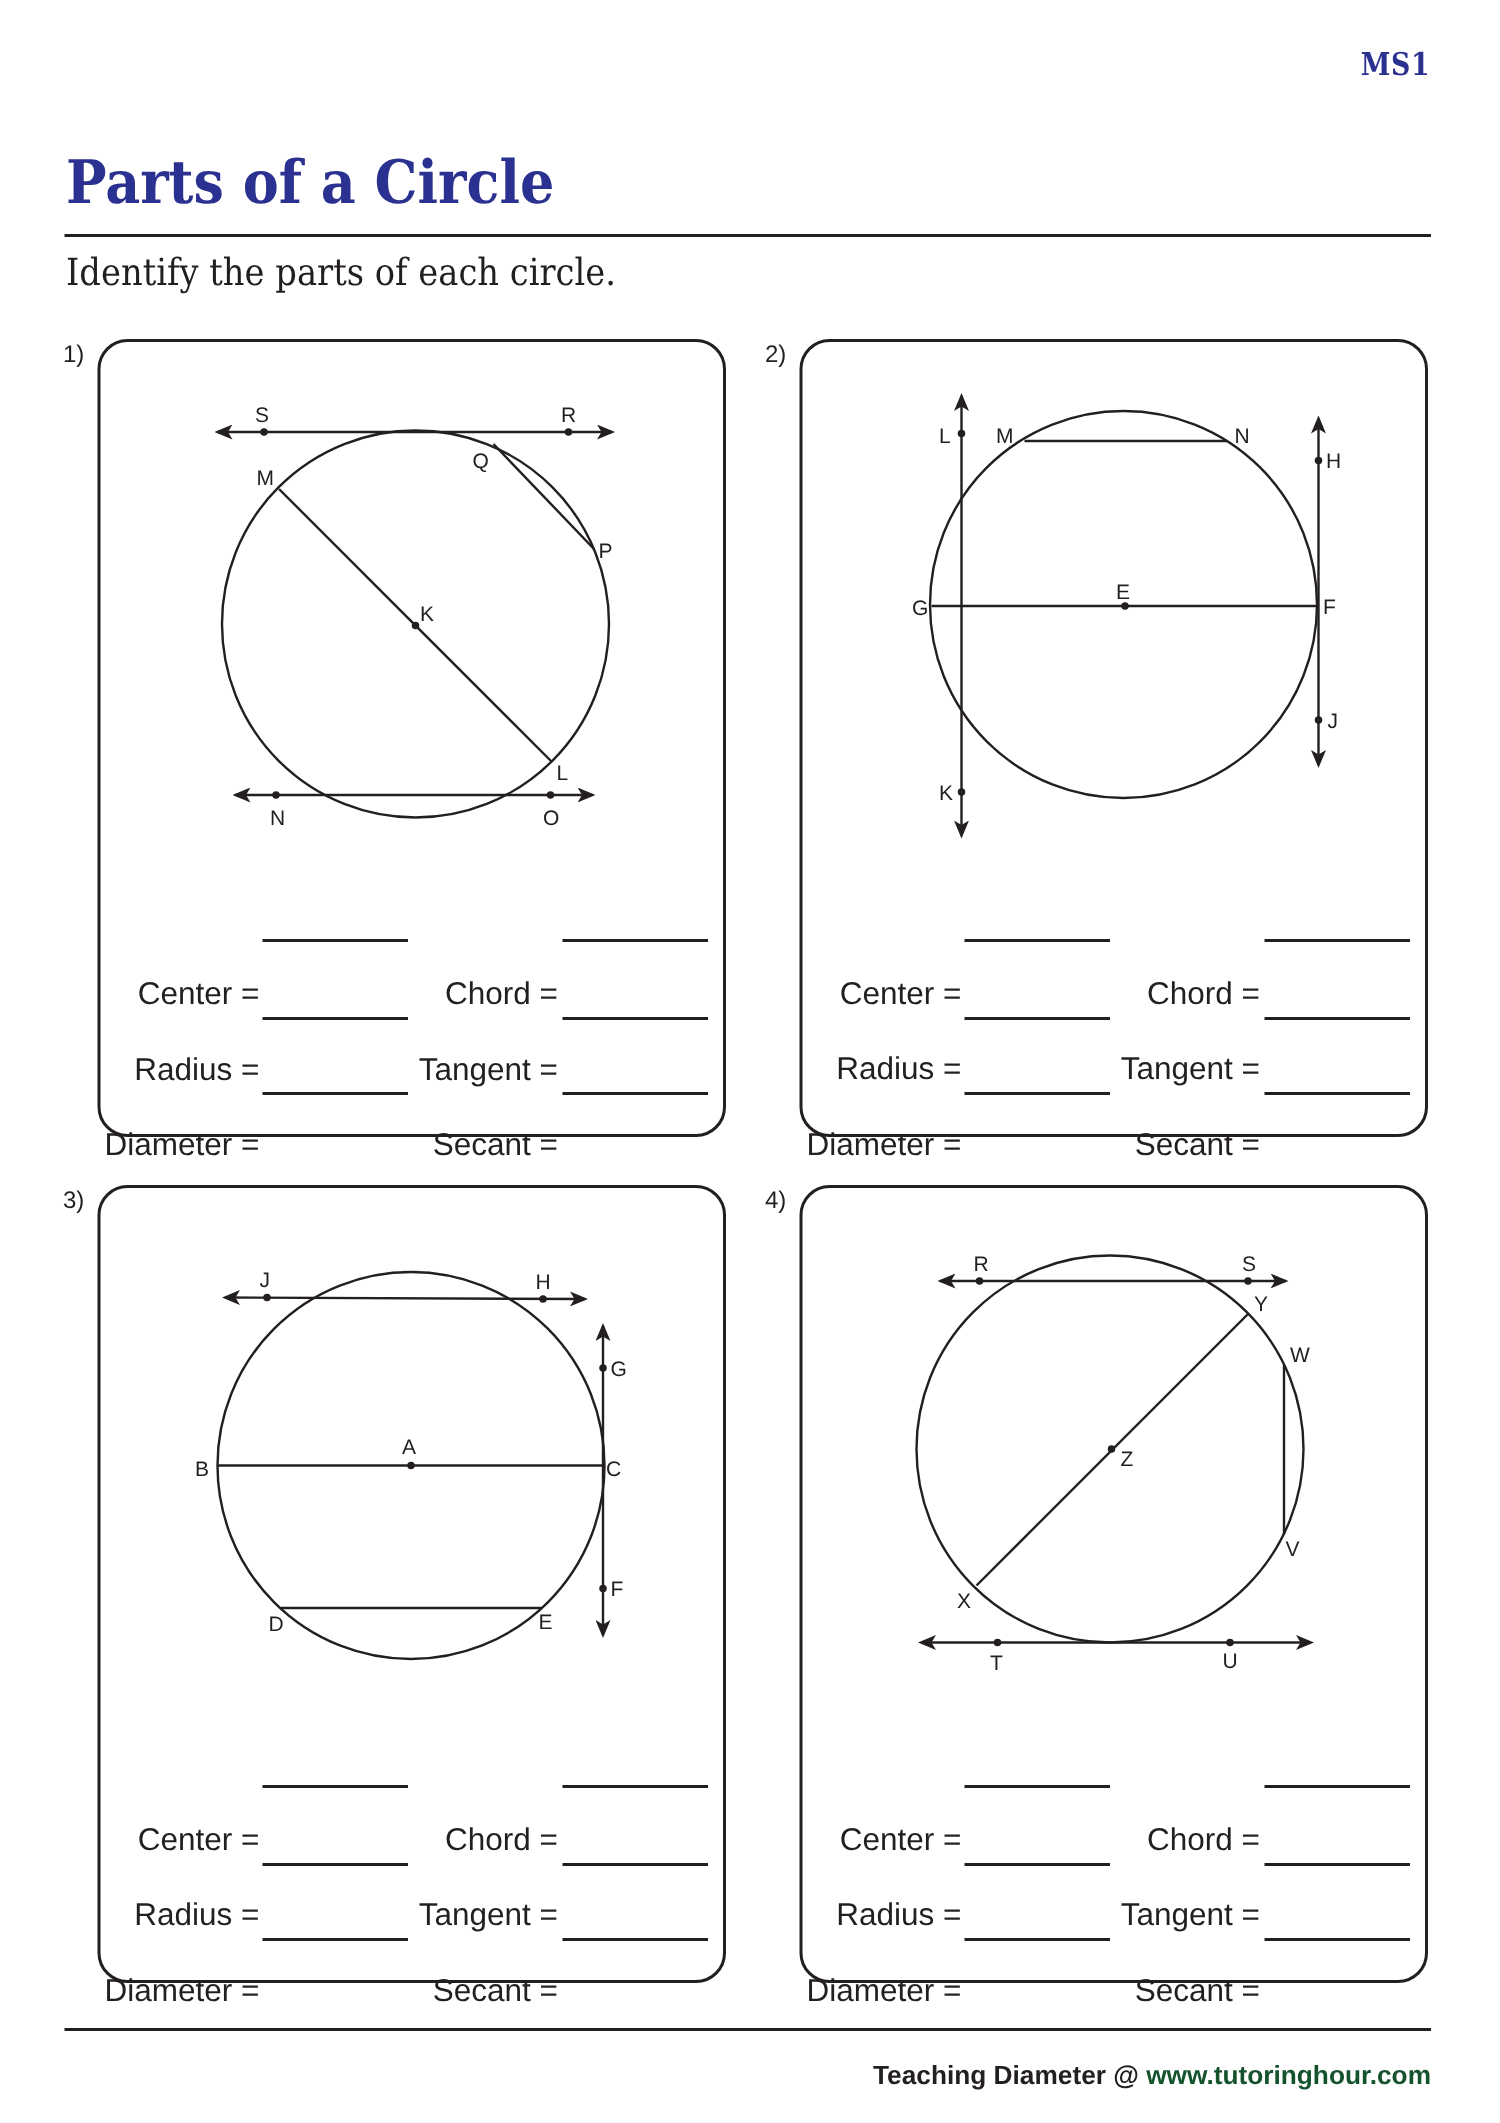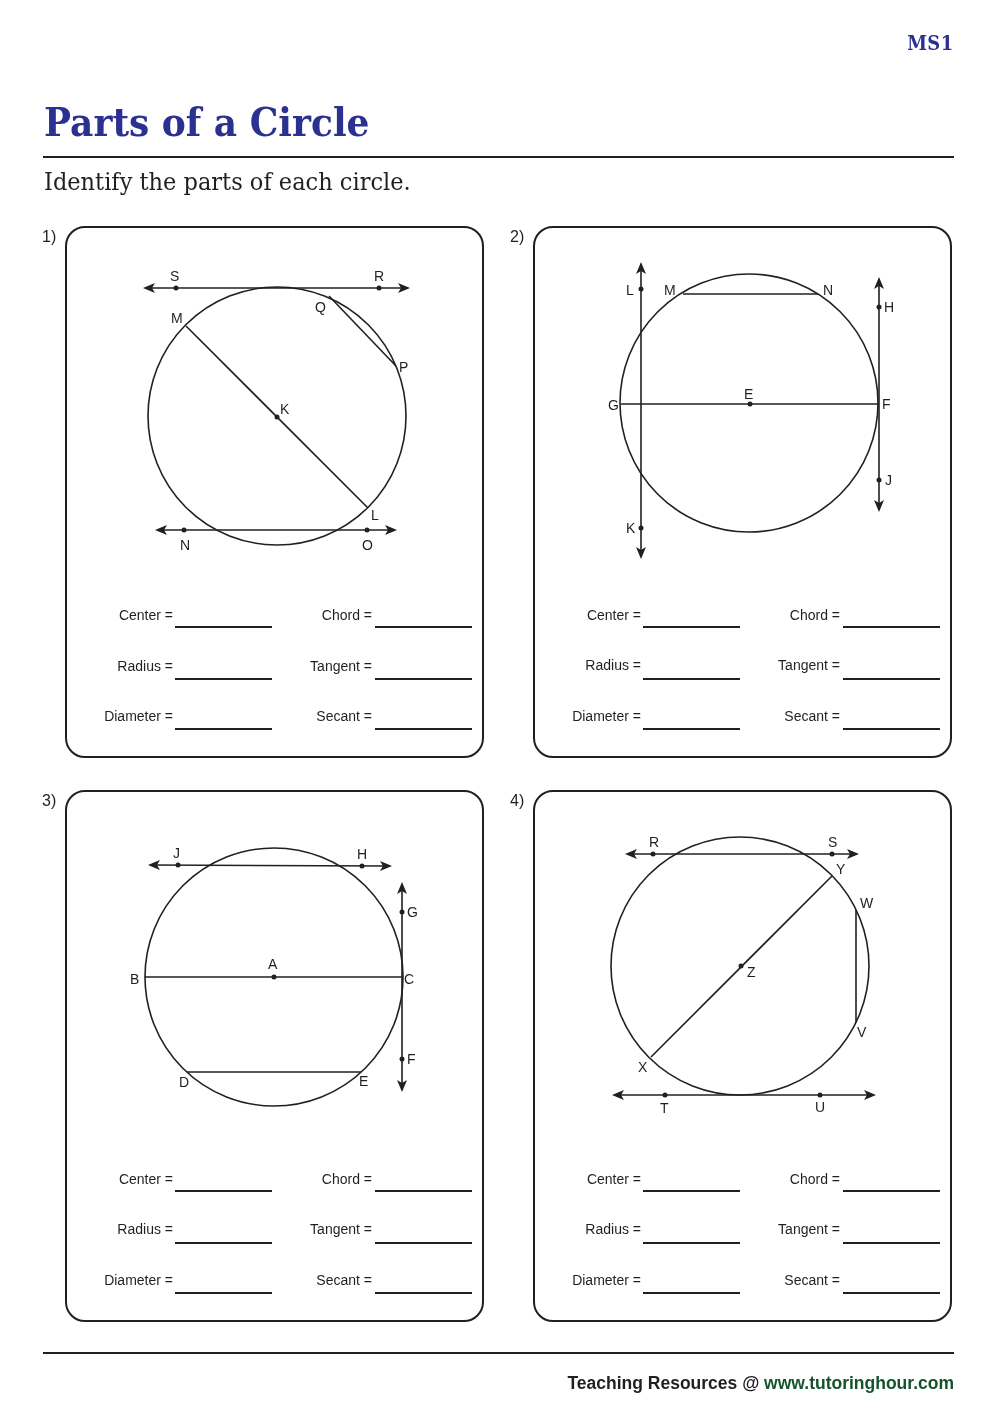--- a/index.html
+++ b/index.html
@@ -4,21 +4,21 @@
 <style>
   html, body { margin:0; padding:0; background:#ffffff; }
   body { width:1000px; height:1415px; position:relative; overflow:hidden; font-family:"Liberation Sans", sans-serif; color:#231f20; }
   .code { position:absolute; right:46px; top:30px; font-family:"DejaVu Serif", serif; font-weight:bold; font-size:21px; color:#2b3190; letter-spacing:0.5px; transform:scaleX(0.85); transform-origin:right center; }
   .title { position:absolute; left:44px; top:98px; font-family:"DejaVu Serif", serif; font-weight:bold; font-size:40px; color:#2b3190; transform:scaleX(0.9); transform-origin:left center; white-space:nowrap; }
   .rule-top { position:absolute; left:43px; top:156px; width:911px; height:2px; background:#231f20; }
   .instructions { position:absolute; left:44px; top:167px; font-family:"DejaVu Serif", serif; font-size:25px; color:#231f20; transform:scaleX(0.9); transform-origin:left center; white-space:nowrap; }
   .qnum { position:absolute; font-size:16px; color:#231f20; }
   .panel { position:absolute; width:419px; height:532px; border:2px solid #231f20; border-radius:20px; box-sizing:border-box; background:transparent; }
   .diagram { position:absolute; left:0; top:0; }
-  .ans-label { position:absolute; text-align:right; font-size:14px; color:#231f20; white-space:nowrap; }
+  .ans-label { position:absolute; text-align:right; font-size:21px; color:#231f20; white-space:nowrap;margin-top:44px; }
   .ans-line { position:absolute; height:0; border-bottom:2px solid #231f20; width:97px; }
   .rule-bottom { position:absolute; left:43px; top:1352px; width:911px; height:2px; background:#231f20; }
   .footer { position:absolute; right:46px; top:1373px; font-size:17.5px; font-weight:bold; color:#231f20; white-space:nowrap; }
   .footer .site { color:#14532d; }
   svg text { font-family:"Liberation Sans", sans-serif; font-size:14px; fill:#231f20; }
 </style>
 </head>
 <body>
 
 <div class="code">MS1</div>
@@ -195,14 +195,14 @@
   <div class="ans-label" style="left:728px; width:112px; top:1171px;">Chord =</div>
   <div class="ans-line" style="left:843px; top:1190px;"></div>
   <div class="ans-label" style="left:728px; width:112px; top:1221px;">Tangent =</div>
   <div class="ans-line" style="left:843px; top:1242px;"></div>
   <div class="ans-label" style="left:728px; width:112px; top:1272px;">Secant =</div>
   <div class="ans-line" style="left:843px; top:1292px;"></div>
 </div>
 
 <div class="rule-bottom"></div>
 <div class="footer">
-  <span>Teaching Resources @ </span><span class="site">www.tutoringhour.com</span>
+  <span>Teaching Diameter @ </span><span class="site">www.tutoringhour.com</span>
 </div>
 
 </body></html>

